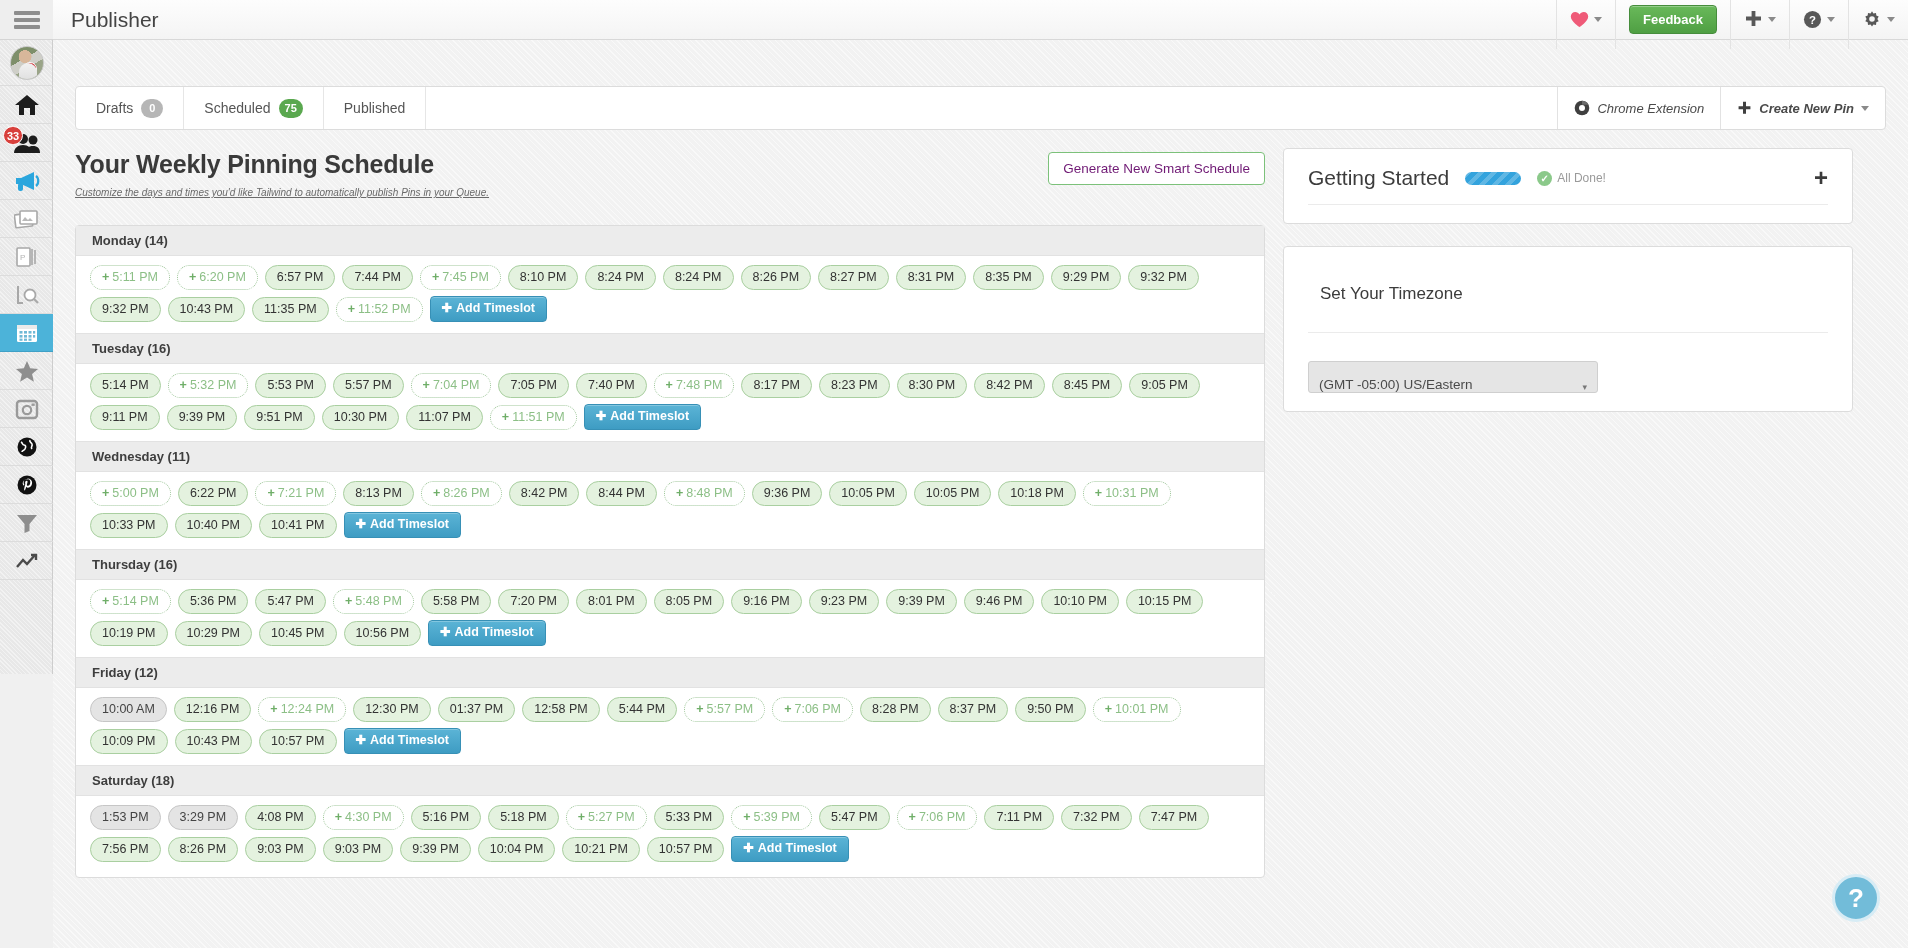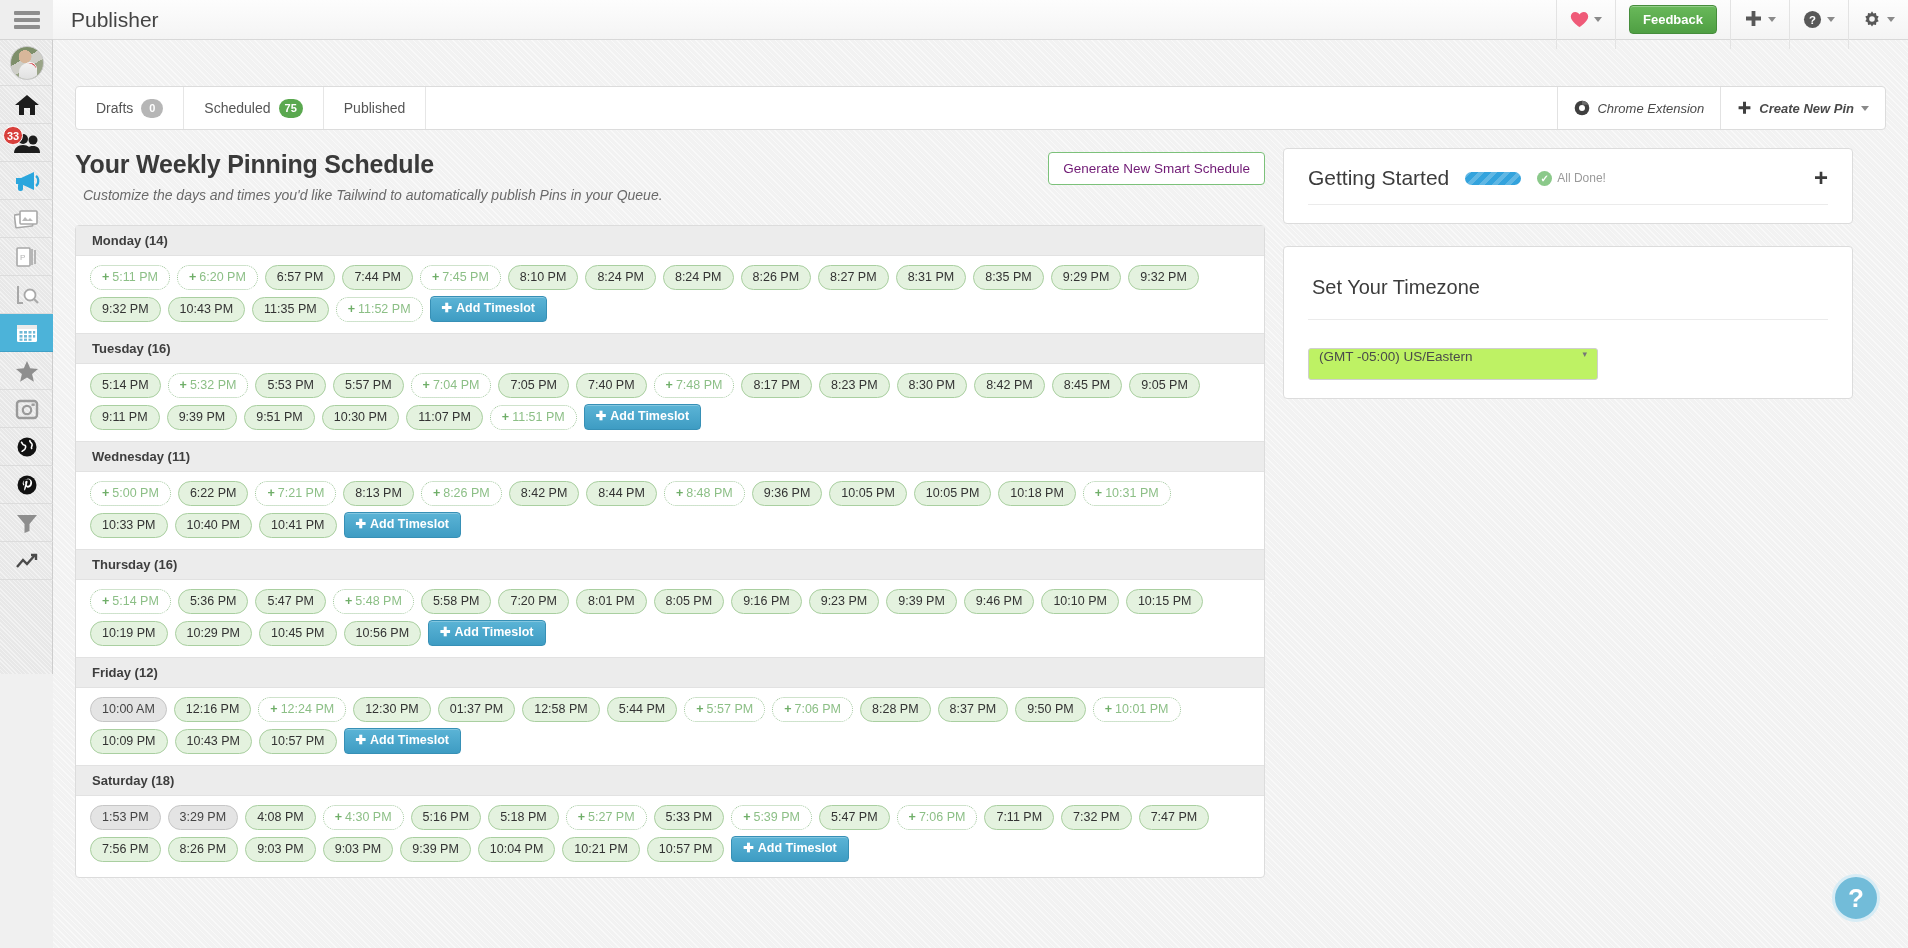--- a/index.html
+++ b/index.html
@@ -109,21 +109,21 @@
     padding:0 16px; font-size:13px; color:#4a4a4a; cursor:pointer;
     border-left:1px solid #e2e2e2;
     font-style:italic;
   }
   
   #sched-head{ position:absolute; left:22px; top:110px; width:1190px; }
   #sched-head h1{
     margin:0; font-size:25px; font-weight:bold; color:#3a3a3a; letter-spacing:-.2px;
   }
   #sched-head p{
-    margin:8px 8px 0; font-size:14px; font-style:italic; color:#6a6a6a;
+    margin:8px 0 0; font-size:10px; font-style:italic; color:#6a6a6a;text-decoration:underline;
   }
   #gen-btn{
     position:absolute; right:0; top:2px;
     background:#fff; border:1px solid #7cc17a; border-radius:4px;
     color:#701a75; font-size:13.5px; padding:8px 14px; cursor:pointer;
   }
   
   #sched-card{
     position:absolute; left:22px; top:185px; width:1190px;
     background:#fff; border:1px solid #dcdcdc; border-radius:4px;
@@ -177,25 +177,25 @@
     background-size:13px 13px; background-color:#33a3dd;
   }
   .done-wrap{ display:flex;align-items:center;gap:5px; font-size:12px;color:#9a9a9a;}
   .check{
     width:15px;height:15px;border-radius:50%;background:#8bc98a;
     display:inline-flex;align-items:center;justify-content:center;
     color:#fff;font-size:10px;font-weight:bold;
   }
   .rc-plus{ margin-left:auto; font-size:24px; color:#3b3b3b; line-height:1; cursor:pointer; font-weight:bold;}
   .tz-head{ padding:25px 0 16px; border-bottom:1px solid #ebebeb;}
-  .tz-head h2{ margin:4px;font-size:20px;font-weight:400;color:#3c3c3c;}
+  .tz-head h2{ margin:12px;font-size:17px;font-weight:400;color:#3c3c3c;}
   .tz-select{
     margin-top:28px; width:290px; height:32px;
-    border:1px solid #cfcfcf; border-radius:3px; background:#bef264;
-    display:flex; align-items:flex-start; padding:0 10px;
+    border:1px solid #cfcfcf; border-radius:3px; background:#e5e5e5;
+    display:flex; align-items:flex-end; padding:0 10px;
     font-size:13.5px; color:#4a4a4a; cursor:pointer;
   }
   .tz-select .tz-caret{ margin-left:auto; font-size:9px; color:#777; }
   
   #help-fab{
     position:absolute; right:28px; bottom:26px; width:48px;height:48px;border-radius:50%;
     background:#72bcd9; border:3px solid #d7ecf5;
     color:#fff; font-size:26px; font-weight:bold;
     display:flex;align-items:center;justify-content:center; cursor:pointer; z-index:50;
   }

